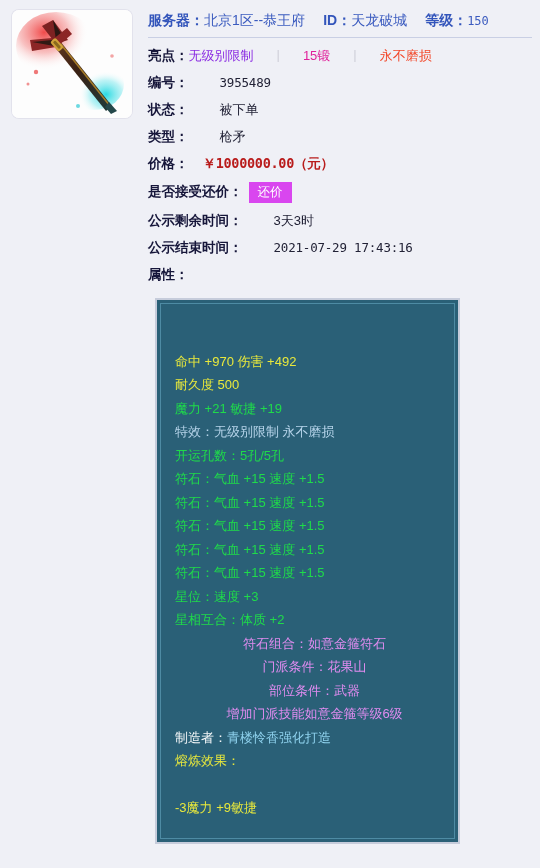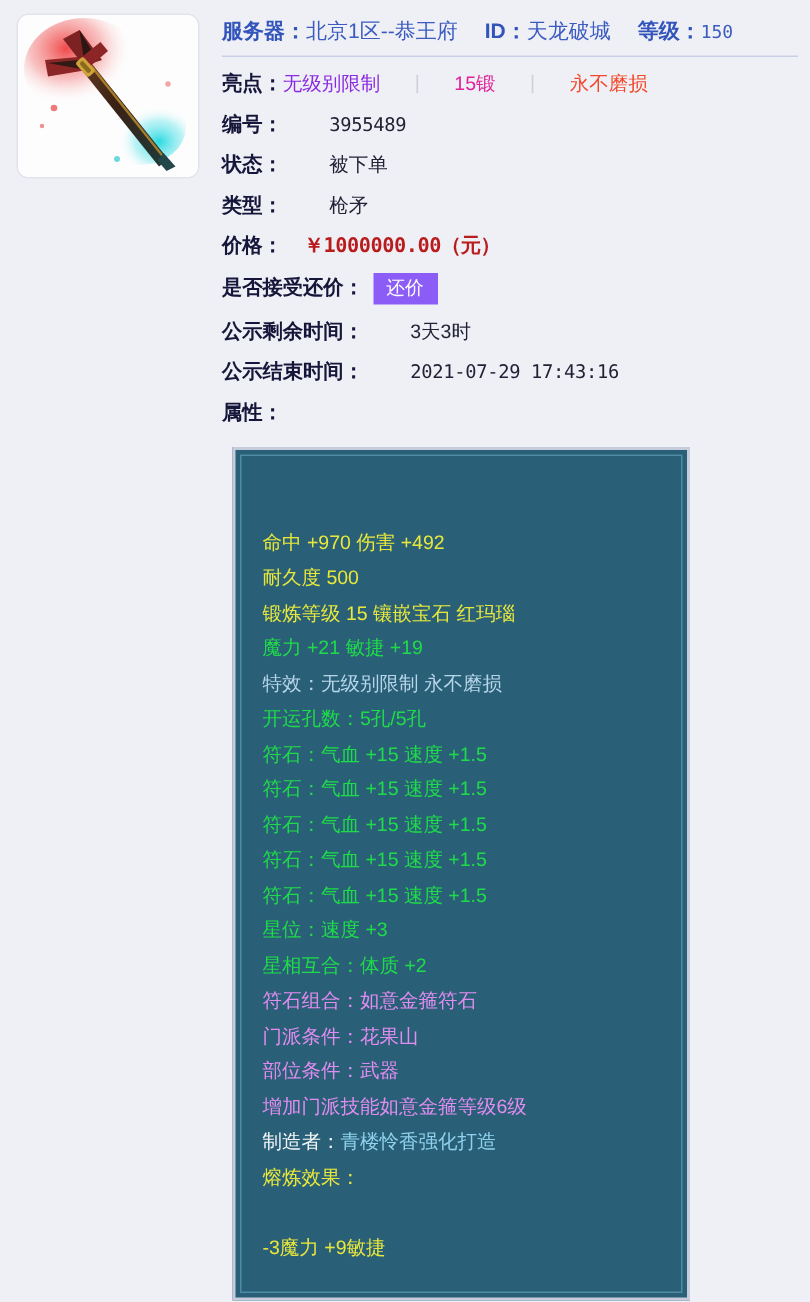--- a/index.html
+++ b/index.html
@@ -94,21 +94,21 @@
     font-family: "DejaVu Sans Mono", monospace;
     font-weight: bold;
     font-size: 13.5px;
     padding-left: 14px;
     letter-spacing: -0.3px;
   }
 
   
   #bargain-btn {
     display: inline-block;
-    background: #8b5cf6;
+    background: #d946ef;
     color: #ffffff;
     font-size: 12.5px;
     padding: 3px 9px 4px 9px;
     margin-left: 6px;
     border: none;
     font-family: "Liberation Sans", sans-serif;
     cursor: pointer;
     line-height: 1.15;
   }
 
@@ -131,21 +131,21 @@
     font-size: 13px;
     line-height: 23.5px;
     white-space: nowrap;
     font-family: "Liberation Sans", "DejaVu Sans", sans-serif;
   }
   .attr-line.blank { height: 23.5px; }
 
   .c-yellow  { color: #e8e83c; }
   .c-green   { color: #1fdb4a; }
   .c-paleblue{ color: #b6d4ea; }
-  .c-orchid  { color: #e08cf0; }
+  .c-orchid  { color: #e08cf0; text-align: center; }
   .c-white   { color: #f2f6f8; }
   .c-ltblue  { color: #8fd2ee; }
 </style>
 </head>
 <body>
 
 <div id="top-area">
 
   <div id="item-thumb">
     <svg viewBox="0 0 120 108">
@@ -250,21 +250,20 @@
 
   </div>
 </div>
 
 <div id="attr-panel-wrap">
   <div id="attr-panel">
     <div id="attr-inner">
         <div class="attr-line blank"></div>
         <div class="attr-line c-yellow">命中 +970  伤害 +492</div>
         <div class="attr-line c-yellow">耐久度  500</div>
-        <div class="attr-line c-yellow">锻炼等级  15  镶嵌宝石  红玛瑙</div>
         <div class="attr-line c-green">魔力 +21  敏捷 +19</div>
         <div class="attr-line c-paleblue">特效：无级别限制  永不磨损</div>
         <div class="attr-line c-green">开运孔数：5孔/5孔</div>
         <div class="attr-line c-green">符石：气血 +15  速度 +1.5</div>
         <div class="attr-line c-green">符石：气血 +15  速度 +1.5</div>
         <div class="attr-line c-green">符石：气血 +15  速度 +1.5</div>
         <div class="attr-line c-green">符石：气血 +15  速度 +1.5</div>
         <div class="attr-line c-green">符石：气血 +15  速度 +1.5</div>
         <div class="attr-line c-green">星位：速度 +3</div>
         <div class="attr-line c-green">星相互合：体质 +2</div>

